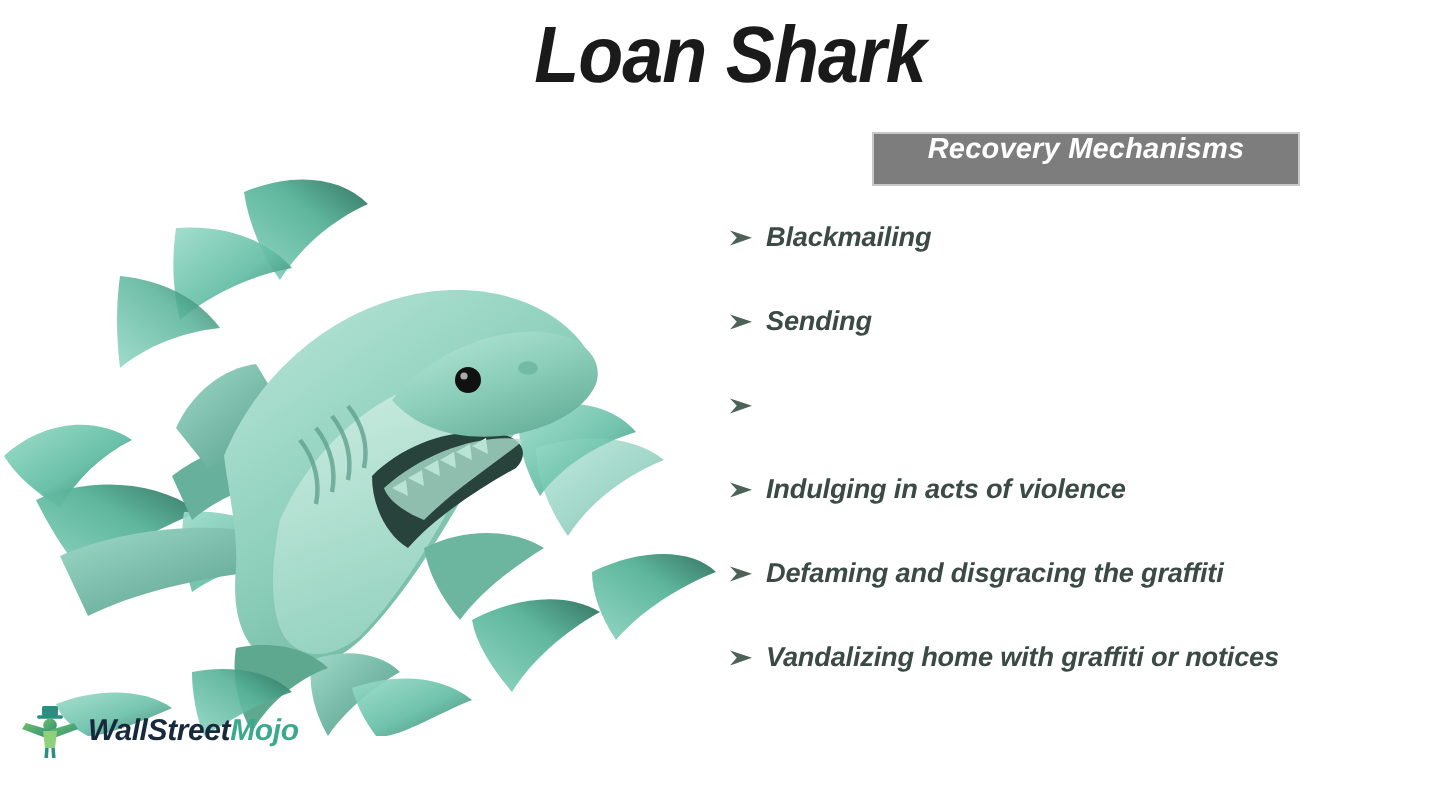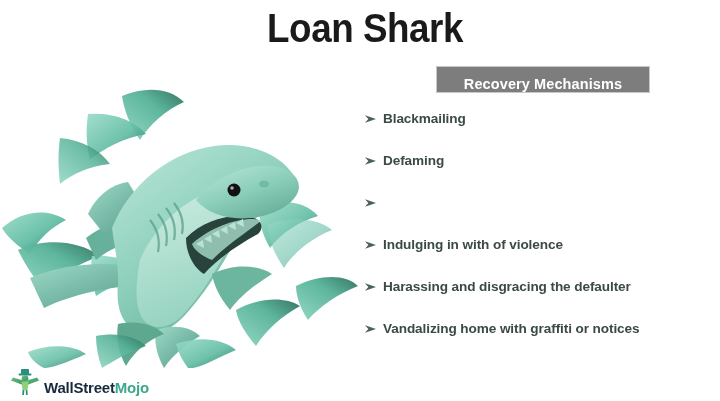--- a/index.html
+++ b/index.html
@@ -14,20 +14,21 @@
     overflow: hidden;
     font-family: "Liberation Sans", sans-serif;
     background: #ffffff;
   }
   #canvas {
     position: absolute;
     left: 0; top: 0;
     width: 720px;
     height: 401px;
     background: #ffffff;
+    font-style: italic;
   }
 
   
   .page-title {
     position: absolute;
     left: 200px;
     top: 6px;
     width: 330px;
     text-align: center;
     font-family: "Liberation Sans", sans-serif;
@@ -52,21 +53,21 @@
   .section-banner {
     position: absolute;
     left: 76px;
     top: 6px;
     width: 214px;
     height: 27px;
     background: #7d7d7d;
     border: 1px solid #c8c8c8;
     box-sizing: border-box;
     display: flex;
-    align-items: flex-end;
+    align-items: flex-start;
     justify-content: center;
   }
   .section-banner-label {
     color: #ffffff;
     font-size: 14.5px;
     font-weight: bold;
     font-family: "Liberation Sans", sans-serif;
     letter-spacing: 0.1px;
     white-space: nowrap;
   }
@@ -115,24 +116,24 @@
     top: 78px;
     width: 360px;
     height: 290px;
   }
   .illustration svg { display: block; }
 
   
   .logo {
     position: absolute;
     left: 10px;
-    top: 362px;
+    top: 348px;
     height: 34px;
     display: flex;
-    align-items: flex-end;
+    align-items: center;
   }
   .logo-mark {
     width: 30px;
     height: 30px;
     flex: 0 0 auto;
     margin-right: 4px;
   }
   .logo-mark svg { display: block; }
   .logo-text {
     font-family: "Liberation Sans", sans-serif;
@@ -285,48 +286,48 @@
         </span>
         <span class="mech-label">Blackmailing</span>
       </li>
 
       <li class="mech-item">
         <span class="bullet-arrow-icon">
           <svg width="14" height="14" viewBox="0 0 14 14" xmlns="http://www.w3.org/2000/svg">
             <path d="M1 3.2 L12 6.9 L1 10.8 L4.4 6.9 Z" fill="currentColor"></path>
           </svg>
         </span>
-        <span class="mech-label">Defaming</span>
-      </li>
-
-      <li class="mech-item">
-        <span class="bullet-arrow-icon">
-          <svg width="14" height="14" viewBox="0 0 14 14" xmlns="http://www.w3.org/2000/svg">
-            <path d="M1 3.2 L12 6.9 L1 10.8 L4.4 6.9 Z" fill="currentColor"></path>
-          </svg>
-        </span>
-      </li>
-
-
-      <li class="mech-item">
-        <span class="bullet-arrow-icon">
-          <svg width="14" height="14" viewBox="0 0 14 14" xmlns="http://www.w3.org/2000/svg">
-            <path d="M1 3.2 L12 6.9 L1 10.8 L4.4 6.9 Z" fill="currentColor"></path>
-          </svg>
-        </span>
-        <span class="mech-label">Indulging in with of violence</span>
-      </li>
-
-      <li class="mech-item">
-        <span class="bullet-arrow-icon">
-          <svg width="14" height="14" viewBox="0 0 14 14" xmlns="http://www.w3.org/2000/svg">
-            <path d="M1 3.2 L12 6.9 L1 10.8 L4.4 6.9 Z" fill="currentColor"></path>
-          </svg>
-        </span>
-        <span class="mech-label">Harassing and disgracing the defaulter</span>
+        <span class="mech-label">Sending</span>
+      </li>
+
+      <li class="mech-item">
+        <span class="bullet-arrow-icon">
+          <svg width="14" height="14" viewBox="0 0 14 14" xmlns="http://www.w3.org/2000/svg">
+            <path d="M1 3.2 L12 6.9 L1 10.8 L4.4 6.9 Z" fill="currentColor"></path>
+          </svg>
+        </span>
+      </li>
+
+
+      <li class="mech-item">
+        <span class="bullet-arrow-icon">
+          <svg width="14" height="14" viewBox="0 0 14 14" xmlns="http://www.w3.org/2000/svg">
+            <path d="M1 3.2 L12 6.9 L1 10.8 L4.4 6.9 Z" fill="currentColor"></path>
+          </svg>
+        </span>
+        <span class="mech-label">Indulging in acts of violence</span>
+      </li>
+
+      <li class="mech-item">
+        <span class="bullet-arrow-icon">
+          <svg width="14" height="14" viewBox="0 0 14 14" xmlns="http://www.w3.org/2000/svg">
+            <path d="M1 3.2 L12 6.9 L1 10.8 L4.4 6.9 Z" fill="currentColor"></path>
+          </svg>
+        </span>
+        <span class="mech-label">Defaming and disgracing the graffiti</span>
       </li>
 
       <li class="mech-item">
         <span class="bullet-arrow-icon">
           <svg width="14" height="14" viewBox="0 0 14 14" xmlns="http://www.w3.org/2000/svg">
             <path d="M1 3.2 L12 6.9 L1 10.8 L4.4 6.9 Z" fill="currentColor"></path>
           </svg>
         </span>
         <span class="mech-label">Vandalizing home with graffiti or notices</span>
       </li>

